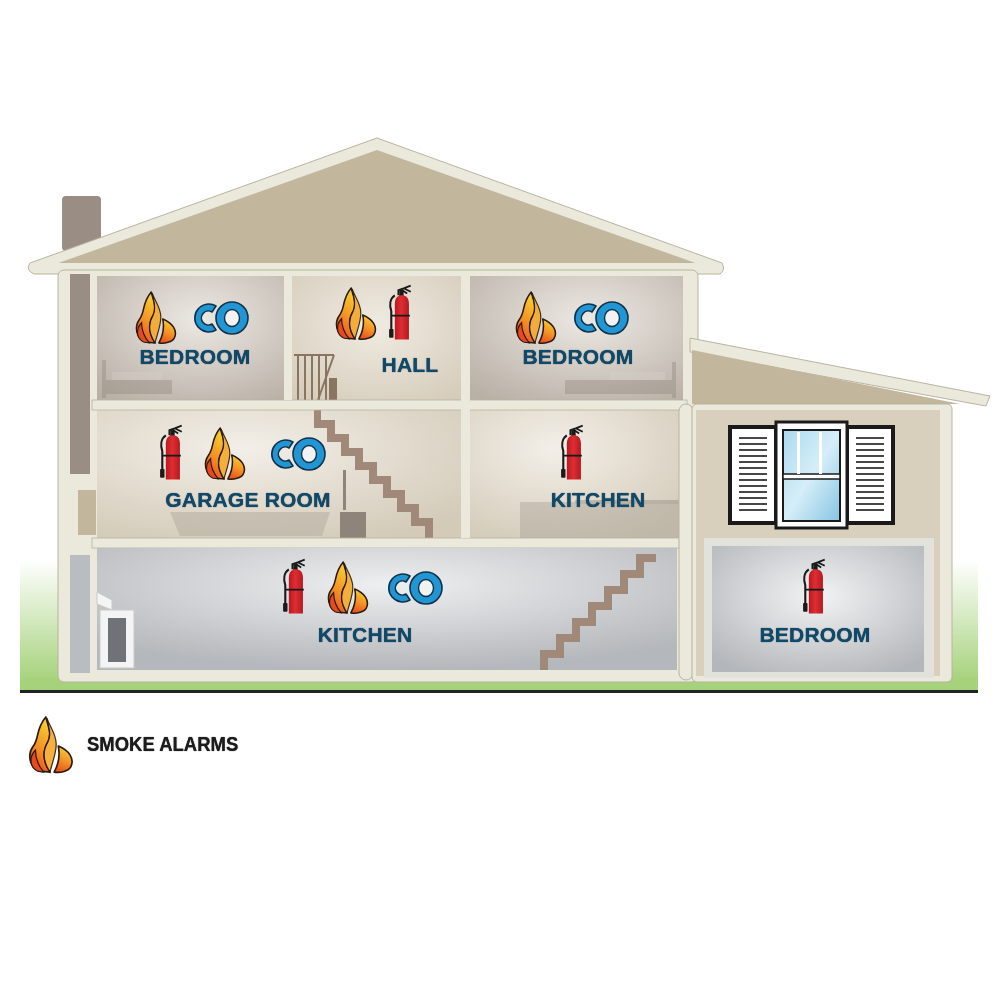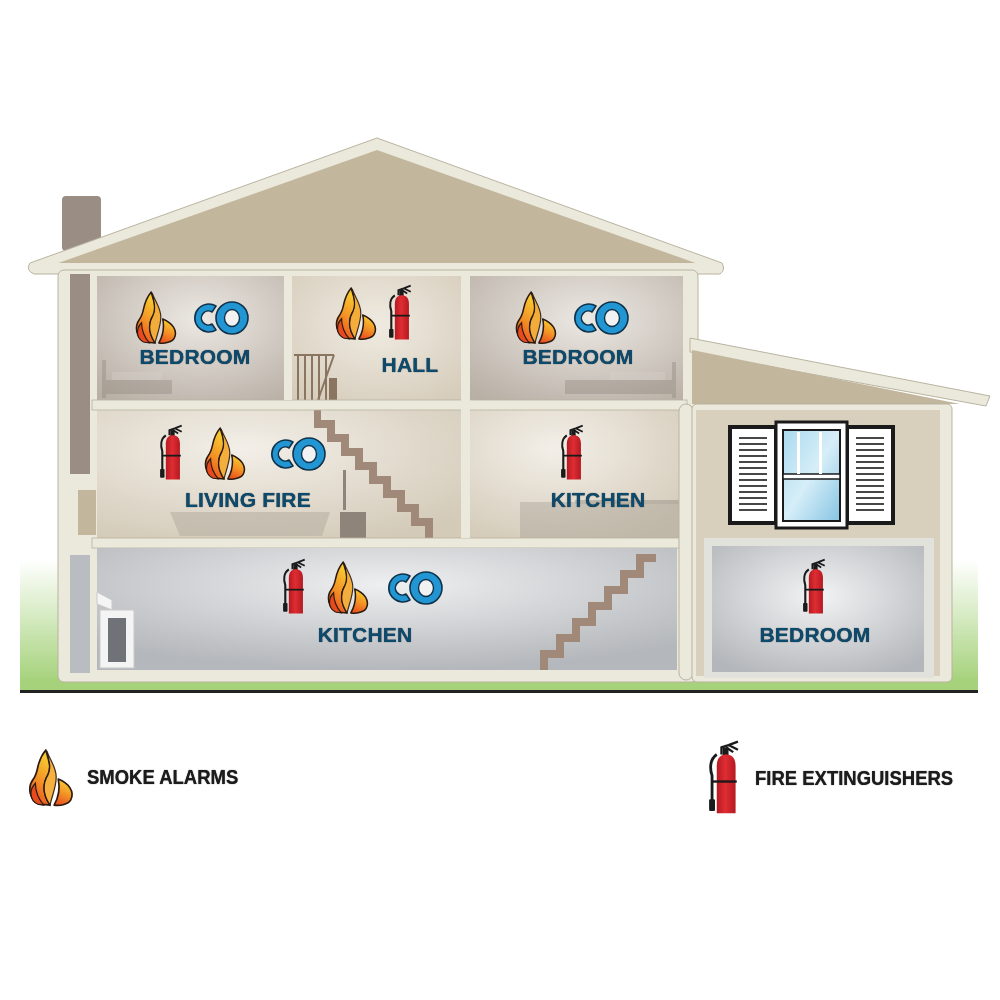--- a/index.html
+++ b/index.html
@@ -1,20 +1,20 @@
 <!DOCTYPE html>
 <html><head>
 <meta charset="utf-8">
 <style>
   html, body { margin: 0; padding: 0; }
   body { width: 1000px; height: 1000px; background: #ffffff; position: relative; overflow: hidden; font-family: "Liberation Sans", "DejaVu Sans", sans-serif; }
   svg.scene { position: absolute; left: 0; top: 0; }
   .room-label { position: absolute; font-family: "Liberation Sans", sans-serif; font-weight: 700; color: #0c4a6e; font-size: 21px; letter-spacing: 0.2px; white-space: nowrap; transform: translateX(-50%); text-shadow: 0 0 1px #1c1c1c; }
   .icons { position: absolute; display: flex; align-items: flex-end; gap: 6px; transform: translateX(-50%); }
-  .legend { position: absolute; left: 0; top: 735px; width: 1000px; height: 90px; }
+  .legend { position: absolute; left: 0; top: 702px; width: 1000px; height: 90px; }
   .legend-item { position: absolute; display: flex; align-items: center; gap: 10px; }
   .legend-text { font-family: "Liberation Sans", sans-serif; font-weight: 700; font-size: 21px; color: #1c1c1c; white-space: nowrap; text-shadow: 0 0 1px #1c1c1c; transform: scaleX(0.88); transform-origin: left center; }
 </style>
 </head>
 <body>
 
 <svg width="0" height="0" style="position:absolute">
   <defs>
     <linearGradient id="flameGrad" x1="0" y1="1" x2="0.3" y2="0">
       <stop offset="0" stop-color="#e8421c"></stop>
@@ -237,21 +237,21 @@
   <svg width="30" height="58">
       <use href="#ext"></use>
     </svg>
   <svg width="48" height="54" style="margin:0 8px 2px 8px">
       <use href="#flame"></use>
     </svg>
   <svg width="66" height="40" style="margin-bottom:8px">
       <use href="#co"></use>
     </svg>
 </div>
-<div class="room-label" style="left:248px; top:488px;">LIVING FIRE</div>
+<div class="room-label" style="left:248px; top:488px;">GARAGE ROOM</div>
 
 <div class="icons" style="left:573px; top:424px;">
   <svg width="30" height="58">
       <use href="#ext"></use>
     </svg>
 </div>
 <div class="room-label" style="left:578px; top:488px;margin-left:20px;">KITCHEN</div>
 
 <div class="icons" style="left:363px; top:558px;">
   <svg width="30" height="58">
@@ -273,19 +273,13 @@
 </div>
 <div class="room-label" style="left:815px; top:623px;">BEDROOM</div>
 
 <div class="legend">
   <div class="legend-item" style="left:25px; top:12px;">
     <svg width="52" height="60">
         <use href="#flame"></use>
       </svg>
     <span class="legend-text">SMOKE ALARMS</span>
   </div>
-  <div class="legend-item" style="left:705px; top:4px;">
-    <svg width="40" height="78">
-        <use href="#ext"></use>
-      </svg>
-    <span class="legend-text">FIRE EXTINGUISHERS</span>
-  </div>
 </div>
 
 </body></html>

